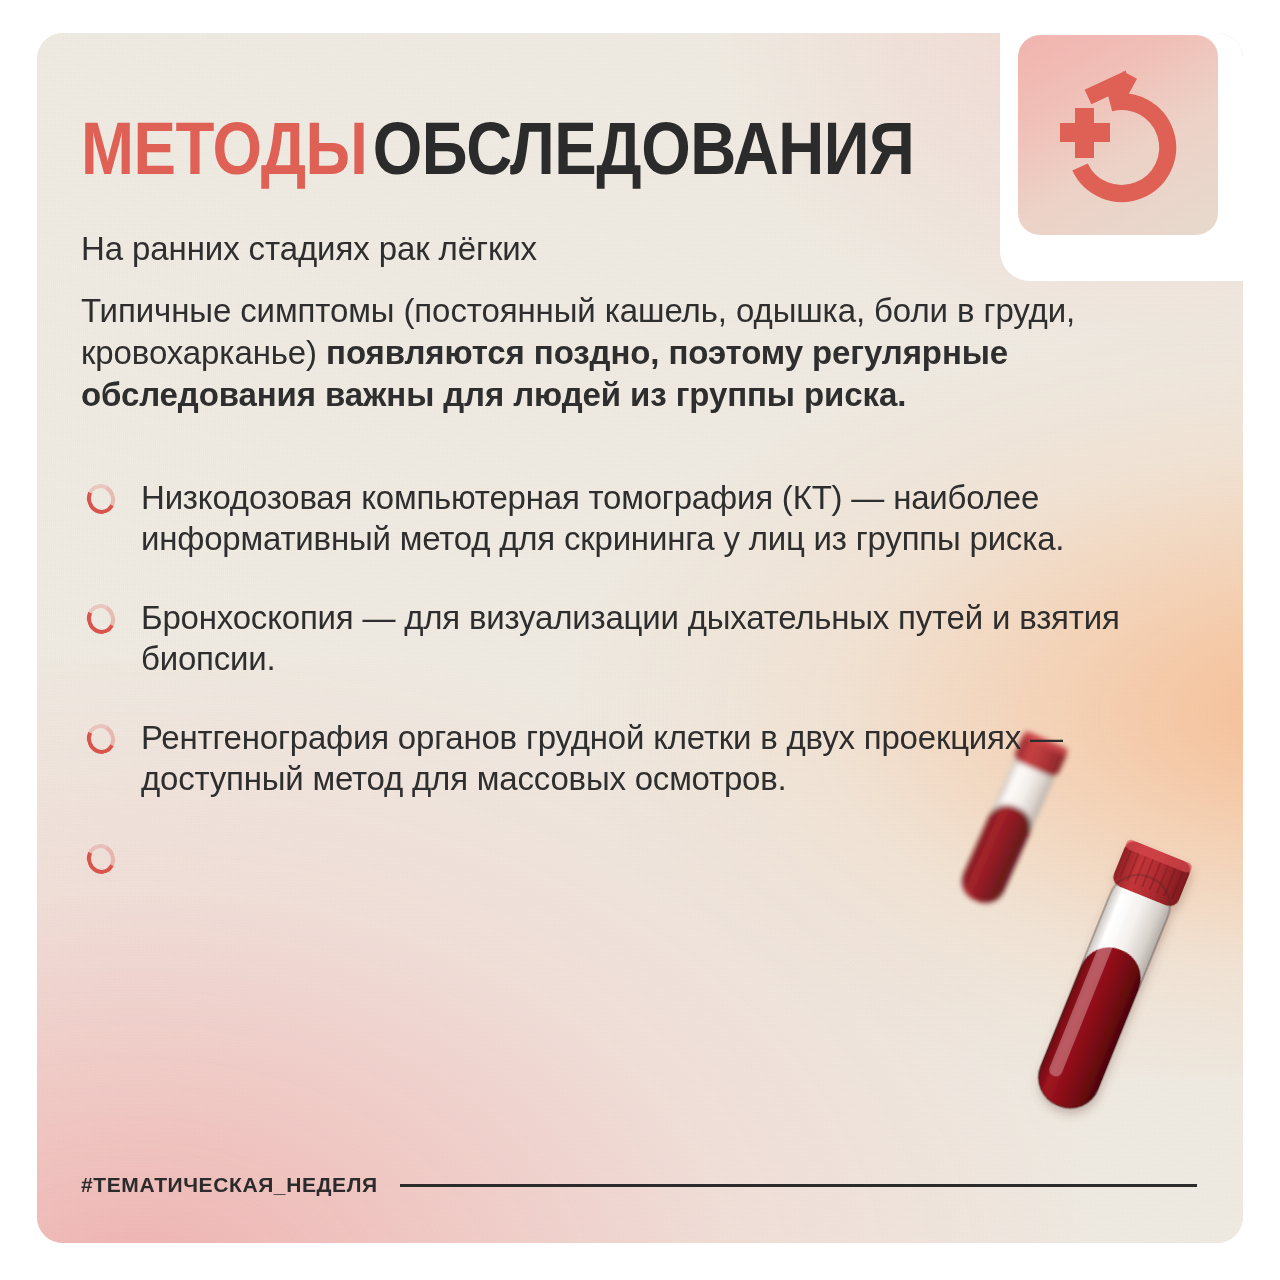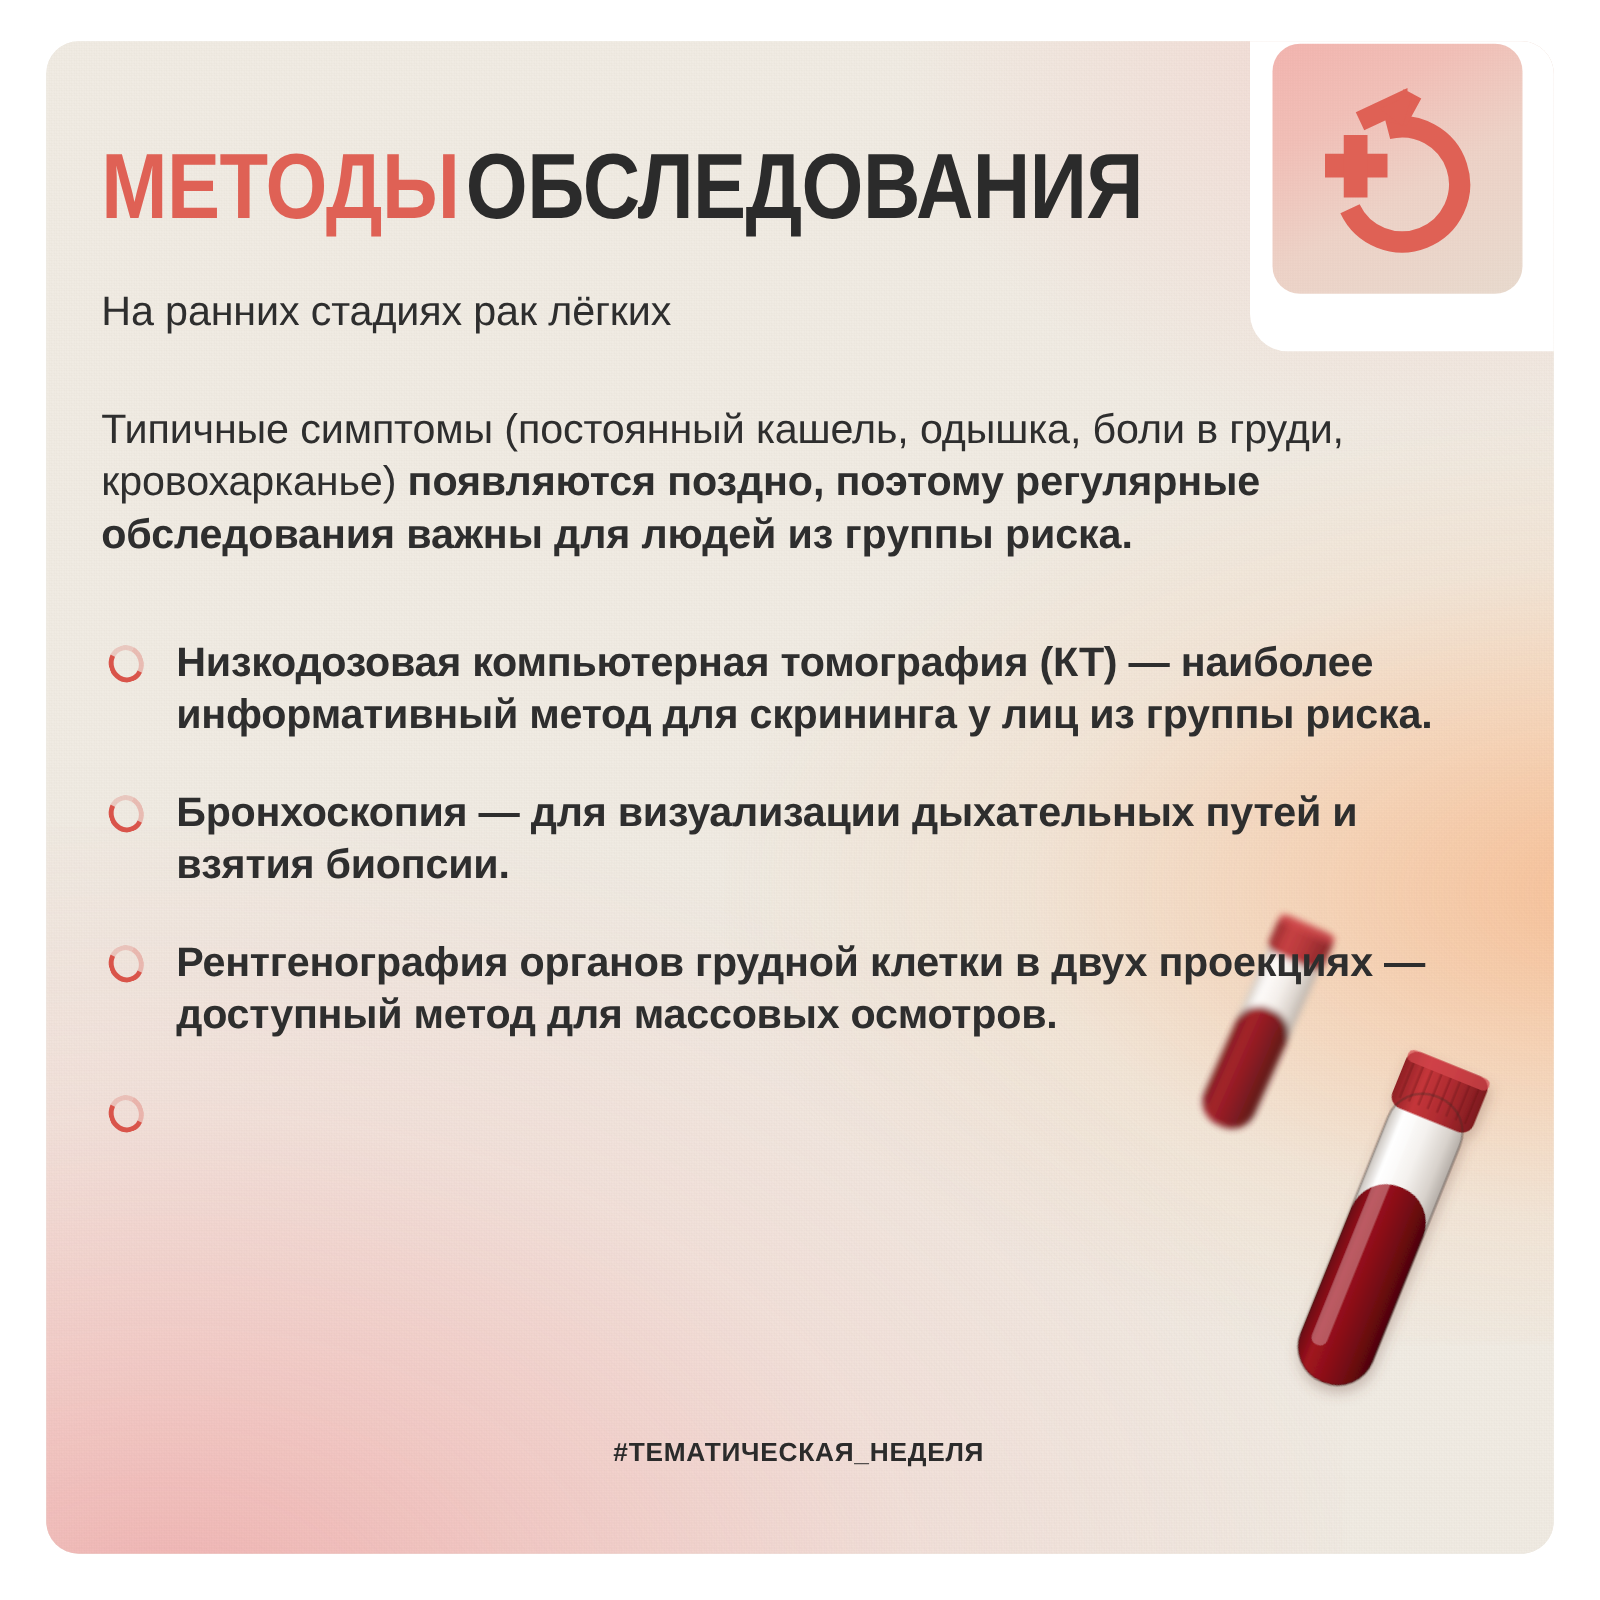--- a/index.html
+++ b/index.html
@@ -156,36 +156,36 @@
 
   
   .intro {
     margin-top: 42px;
     color: #2e2e2e;
     font-size: 33px;
     line-height: 1.28;
     letter-spacing: -0.1px;
   }
   .intro p { margin: 0; }
-  .intro .p2 { margin-top: 52px; }
+  .intro .p2 { margin-top: 20px; }
   .intro b { font-weight: 700; }
 
   
   .bullets {
     margin-top: 62px;
     list-style: none;
   }
   .bullet {
     position: relative;
     padding-left: 60px;
     margin-bottom: 38px;
     color: #2e2e2e;
     font-size: 33px;
     line-height: 1.24;
-    font-weight: 700;
+    font-weight: 400;
     letter-spacing: -0.2px;
   }
   .bullet:last-child { margin-bottom: 0; }
 
   
   .marker {
     position: absolute;
     left: 6px;
     top: 6px;
     width: 28px;
@@ -212,21 +212,20 @@
   
   .footer {
     position: absolute;
     left: 44px;
     right: 46px;
     bottom: 46px;
     display: flex;
     align-items: center;
     gap: 22px;
     z-index: 5;
-    flex-direction: column;
   }
   .hashtag {
     font-size: 21px;
     font-weight: 700;
     letter-spacing: 0.6px;
     color: #2b2b2b;
     white-space: nowrap;
   }
   .rule {
     flex: 1;

